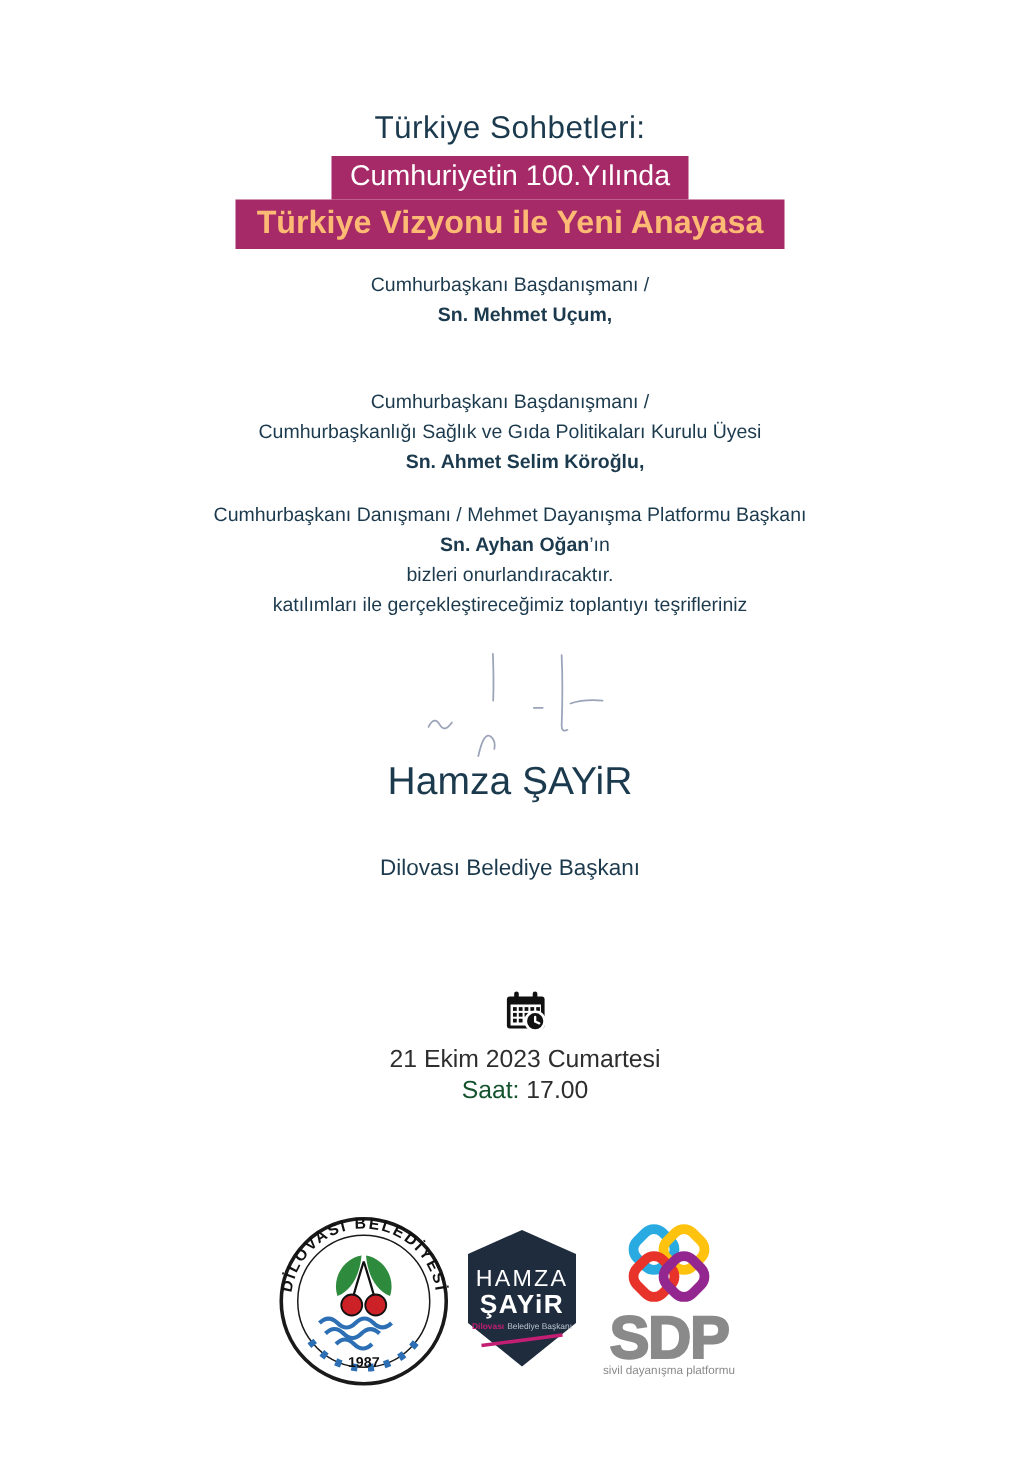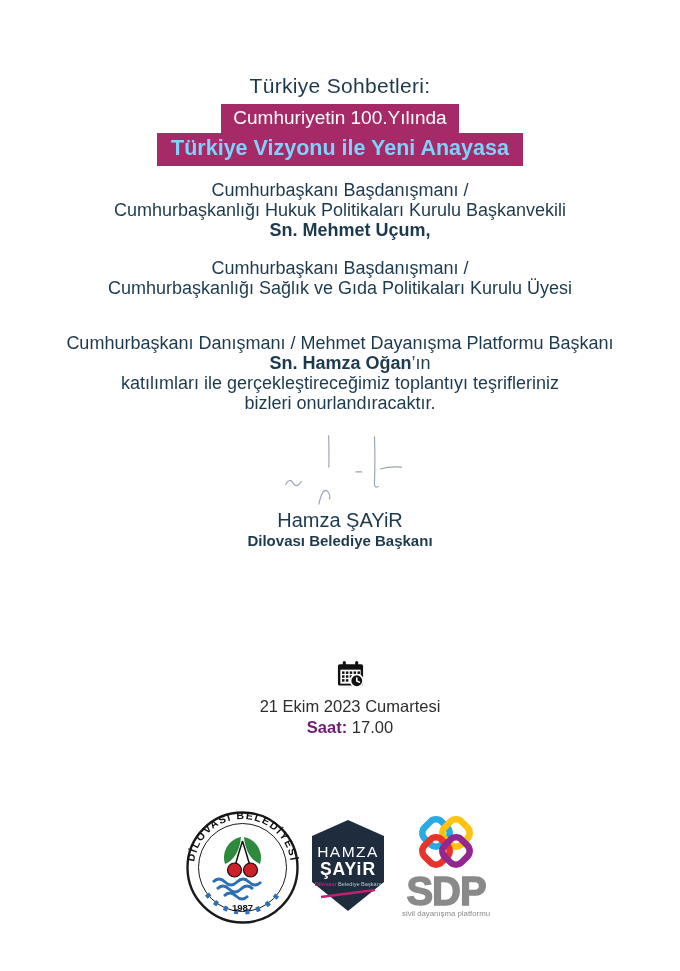--- a/index.html
+++ b/index.html
@@ -13,75 +13,75 @@
     overflow:hidden;
   }
   .abs { position:absolute; left:0; right:0; }
   .center { text-align:center; }
 
   
   .title { top:74px; font-size:21px; letter-spacing:0.3px; }
   .banners { top:104px; display:flex; flex-direction:column; align-items:center; }
   .banner { background:#A62A67; line-height:1.25; }
   .banner-line1 { color:#ffffff; font-size:19px; padding:2px 12px 3px; }
-  .banner-line2 { color:#7dd3fc; font-weight:bold; font-size:21.5px; padding:2px 14px 4px; }
+  .banner-line2 { color:#fdba74; font-weight:bold; font-size:21.5px; padding:2px 14px 4px; }
 
   
-  .para { font-size:18px; line-height:20px; }
+  .para { font-size:13px; line-height:20px; }
   .para .bold { font-weight:bold;margin-left:20px; }
   .para-1 { top:180px; }
   .para-2 { top:258px; }
   .para-3 { top:333px; }
 
   
   .signature { position:absolute; top:430px; left:272px; width:160px; height:78px; }
 
   
   .signatory { top:508px; }
-  .signatory-name { font-size:20px; line-height:24px; }
-  .signatory-title { font-size:15px; font-weight:bold; line-height:18px; }
+  .signatory-name { font-size:26px; line-height:24px; }
+  .signatory-title { font-size:15px; font-weight:normal; line-height:18px;margin-top:38px; }
 
   
   .event-row { top:660px; display:flex; justify-content:center; gap:16px;padding-left:20px; }
   .event-col { width:220px; display:flex; flex-direction:column; align-items:center; }
   .event-icon { margin-bottom:7px; }
   .event-text { font-size:16.5px; line-height:21px; color:#2e2e2e; text-align:center; }
-  .time-label { color:#701a75; font-weight:bold; }
+  .time-label { color:#14532d; font-weight:normal; }
 
   
   .logos-row { top:810px; display:flex; justify-content:center; align-items:center; gap:7px; }
 </style>
 </head>
 <body>
 
 <div class="page">
 
   <div class="abs center title">Türkiye Sohbetleri:</div>
 
   <div class="abs banners">
     <div class="banner banner-line1">Cumhuriyetin 100.Yılında</div>
     <div class="banner banner-line2">Türkiye Vizyonu ile Yeni Anayasa</div>
   </div>
 
   <div class="abs center para para-1">
     <div>Cumhurbaşkanı Başdanışmanı /</div>
-    <div>Cumhurbaşkanlığı Hukuk Politikaları Kurulu Başkanvekili</div>
     <div class="bold">Sn. Mehmet Uçum,</div>
   </div>
 
   <div class="abs center para para-2">
     <div>Cumhurbaşkanı Başdanışmanı /</div>
     <div>Cumhurbaşkanlığı Sağlık ve Gıda Politikaları Kurulu Üyesi</div>
+    <div class="bold">Sn. Ahmet Selim Köroğlu,</div>
   </div>
 
   <div class="abs center para para-3">
     <div>Cumhurbaşkanı Danışmanı / Mehmet Dayanışma Platformu Başkanı</div>
-    <div><span class="bold">Sn. Hamza Oğan</span><span>’ın</span></div>
+    <div><span class="bold">Sn. Ayhan Oğan</span><span>’ın</span></div>
+    <div>bizleri onurlandıracaktır.</div>
     <div>katılımları ile gerçekleştireceğimiz toplantıyı teşrifleriniz</div>
-    <div>bizleri onurlandıracaktır.</div>
   </div>
 
   <svg class="signature" viewBox="0 0 160 80">
     <g fill="none" stroke="#8a93ad" stroke-width="1.2" stroke-linecap="round" opacity="0.85">
       <path d="M12,56 q4,-8 8,-1 q3,5 8,-2"></path>
       <path d="M56,6 q0.7,18 0.2,32"></path>
       <path d="M46,76 q4,-18 9,-13 q3,3 2,8"></path>
       <path d="M84,43 h6"></path>
       <path d="M103,7 q1,22 0,48 q0,5 4,3"></path>
       <path d="M109,40 q9,-3 22,-2"></path>

